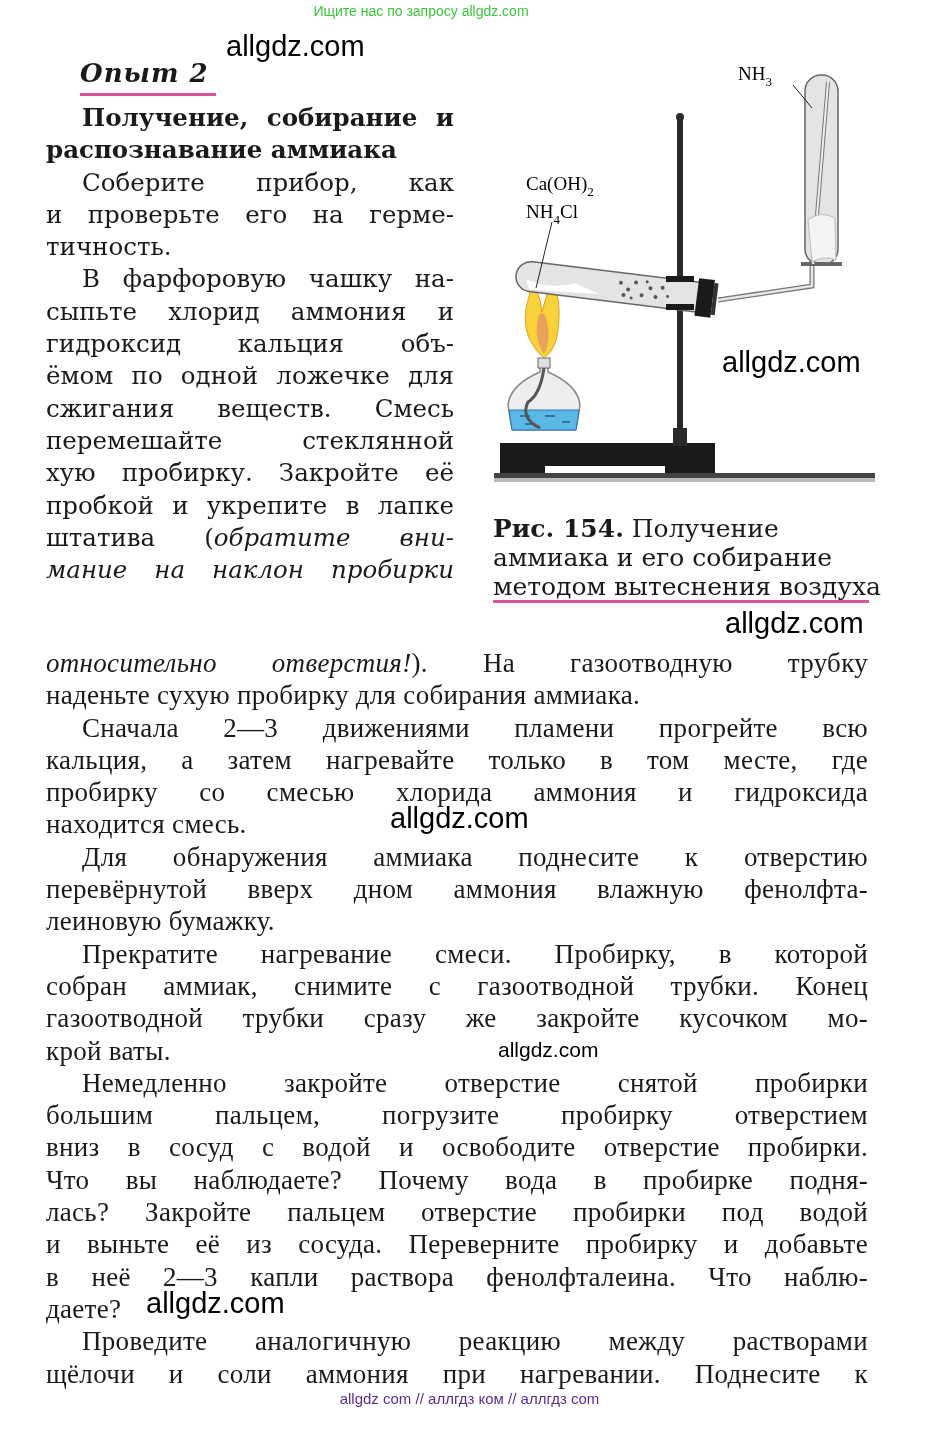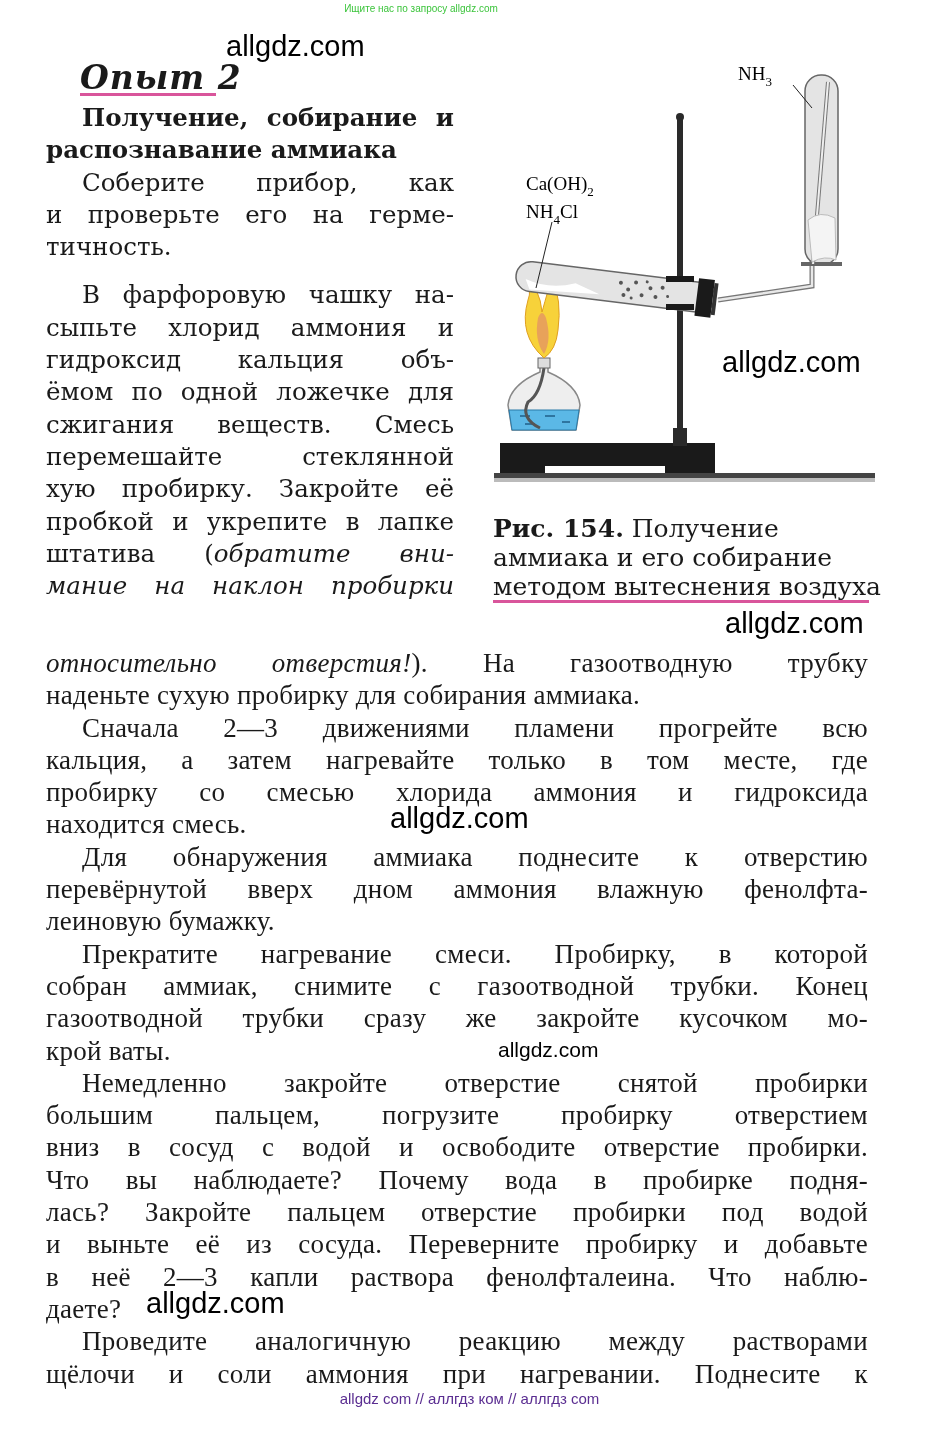--- a/index.html
+++ b/index.html
@@ -1,21 +1,21 @@
 <!DOCTYPE html>
 <html><head>
 <meta charset="utf-8">
 <style>
   html, body { margin: 0; padding: 0; background: #ffffff; }
   body { width: 939px; height: 1433px; position: relative; overflow: hidden; font-family: "DejaVu Serif", serif; color: #1a1a1a; }
-  .top-banner { position: absolute; top: 3px; left: 0; width: 842px; text-align: center; font-family: "Liberation Sans", sans-serif; font-size: 10px; color: #3cc43c; }
+  .top-banner { position: absolute; top: 3px; left: 0; width: 842px; text-align: center; font-family: "Liberation Sans", sans-serif; font-size: 14px; color: #3cc43c; }
   .wm { position: absolute; font-family: "Liberation Sans", sans-serif; color: #000; }
   .wm-big { font-size: 29px; }
   .wm-small { font-size: 21px; }
-  .heading { position: absolute; left: 80px; top: 58px; font-family: "DejaVu Serif", serif; font-style: italic; font-weight: bold; font-size: 33px; letter-spacing: 1px; }
+  .heading { position: absolute; left: 80px; top: 58px; font-family: "DejaVu Serif", serif; font-style: italic; font-weight: bold; font-size: 26px; letter-spacing: 1px; }
   .heading-underline { position: absolute; left: 80px; top: 93px; width: 136px; height: 3px; background: #d9559b; }
   .col { position: absolute; left: 46px; width: 408px; font-size: 24.5px; line-height: 32.3px; text-align: justify; }
   .col p { margin: 0; }
   .sub { font-weight: bold; }
   .indent { text-indent: 36px; }
   .it { font-style: italic; }
   .line { display: block; text-align: justify; text-align-last: justify; white-space: nowrap; }
   .line.last { text-align-last: left; }
   .full { position: absolute; left: 46px; width: 822px; font-family: "Liberation Serif", serif; font-size: 27px; line-height: 32.3px; }
   .full .line { letter-spacing: 0.3px; }
@@ -40,21 +40,21 @@
   <p class="sub">
     <span class="line indent">Получение, собирание и</span>
     <span class="line last">распознавание аммиака</span>
   </p>
   <p>
     <span class="line" style="padding-left:36px;">Соберите прибор, как</span>
     <span class="line">и проверьте его на герме-</span>
     <span class="line last">тичность.</span>
   </p>
   <p>
-    <span class="line" style="padding-left:36px;margin-top:16px;">В фарфоровую чашку на-</span>
+    <span class="line" style="padding-left:36px;">В фарфоровую чашку на-</span>
     <span class="line">сыпьте хлорид аммония и</span>
     <span class="line">гидроксид кальция объ-</span>
     <span class="line">ёмом по одной ложечке для</span>
     <span class="line">сжигания веществ. Смесь</span>
     <span class="line">перемешайте стеклянной</span>
     <span class="line">хую пробирку. Закройте её</span>
     <span class="line">пробкой и укрепите в лапке</span>
     <span class="line"><span>штатива (</span><span class="it">обратите вни-</span></span>
     <span class="line it">мание на наклон пробирки</span>
   </p>

